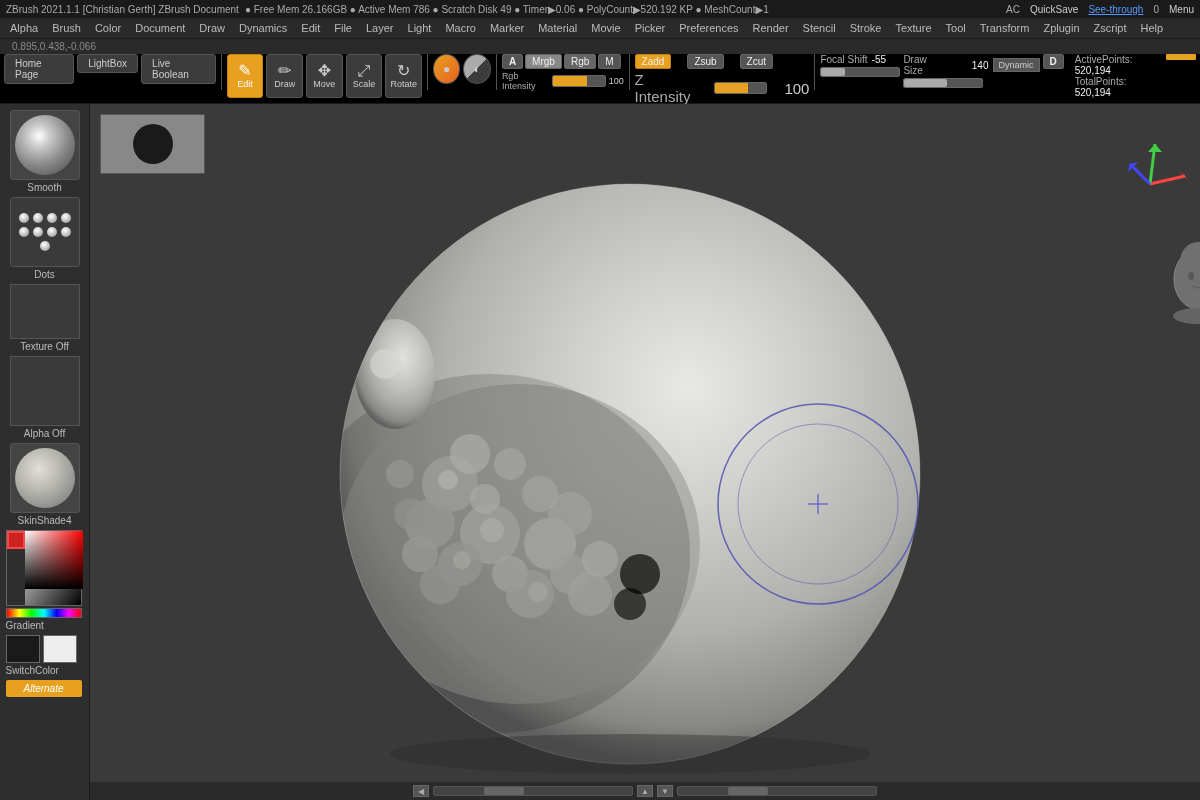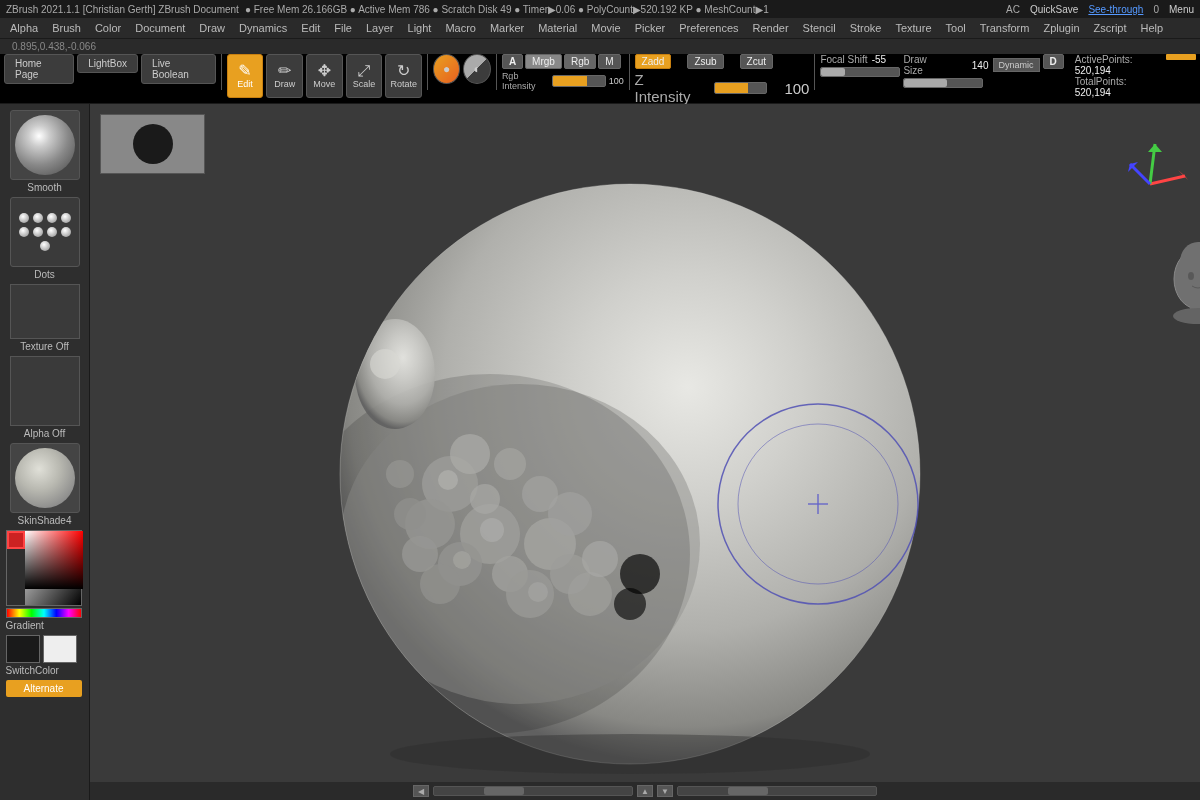--- a/index.html
+++ b/index.html
@@ -279,20 +279,21 @@
       background: #e8a020;
       color: #fff;
       font-size: 10px;
       padding: 3px 17px;
       border: none;
       border-radius: 2px;
       cursor: pointer;
       text-align: center;
       width: 76px;
       margin-top: 4px;
+      font-style: italic;
     }
 
     
     #canvas-area {
       flex: 1;
       background: #3a3a3a;
       position: relative;
       overflow: hidden;
     }
 

